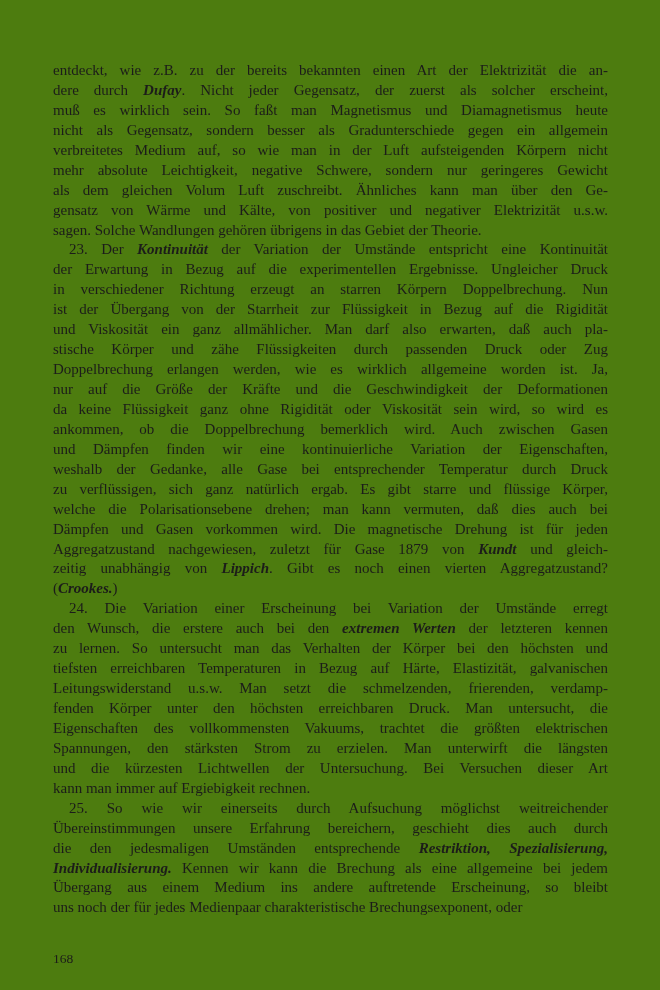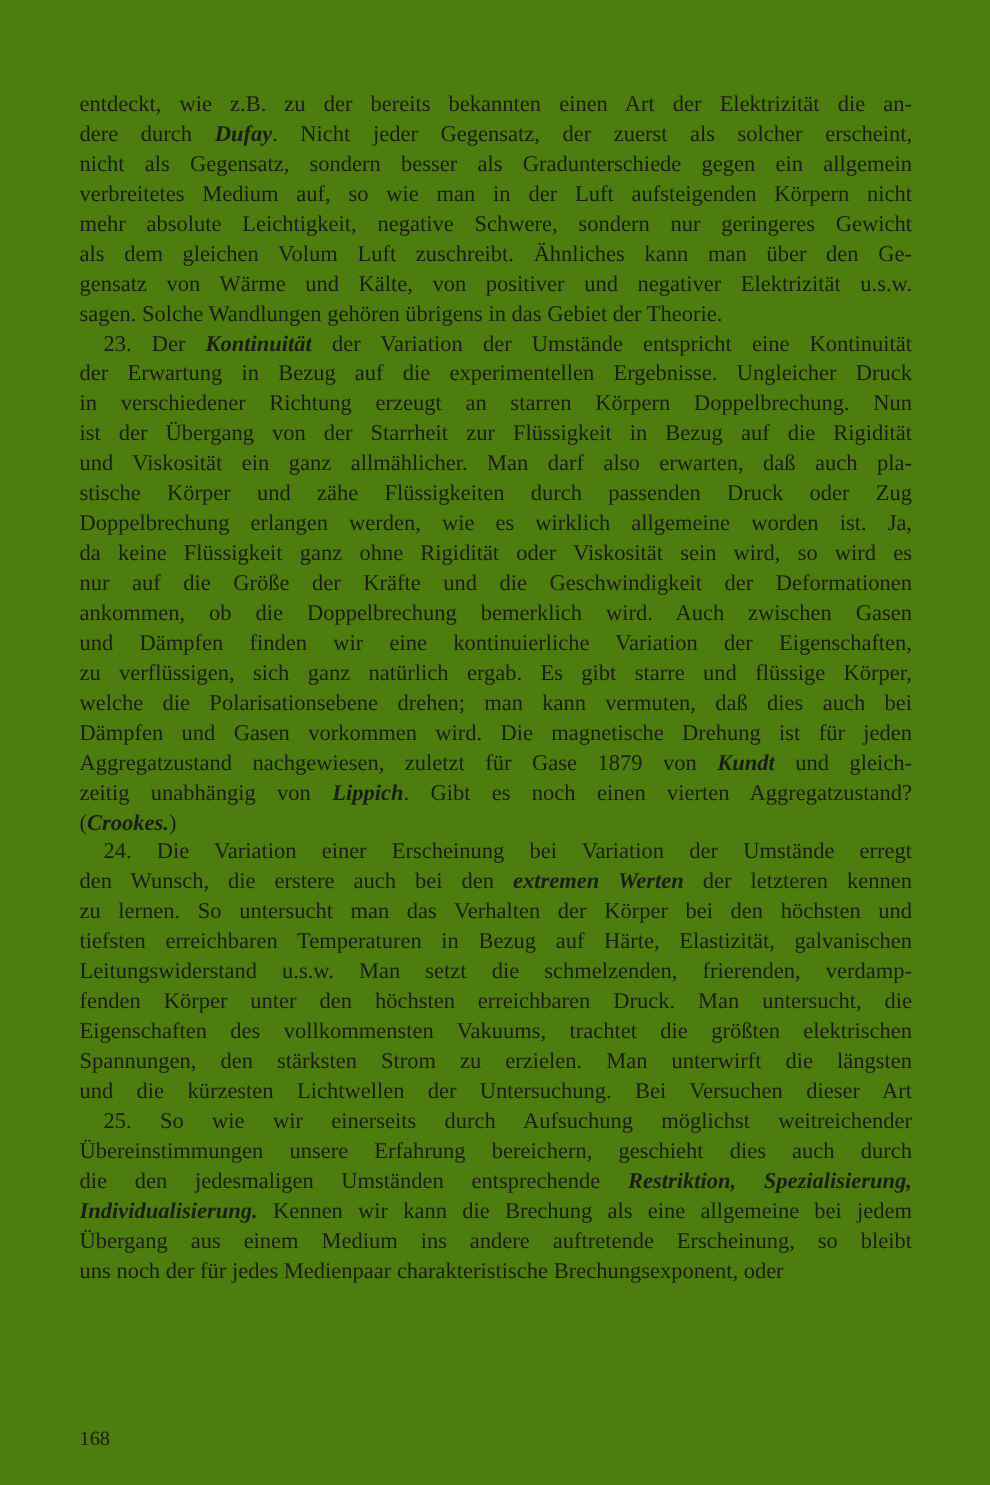--- a/index.html
+++ b/index.html
@@ -48,52 +48,55 @@
     color: #1c1c1a;
   }
 </style>
 </head>
 <body>
 
 <div class="book-page">
   <div class="text-block">
       <div class="text-line"><span>entdeckt, wie z.B. zu der bereits bekannten einen Art der Elektrizität die an-</span></div>
       <div class="text-line"><span>dere durch </span><i>Dufay</i><span>. Nicht jeder Gegensatz, der zuerst als solcher erscheint,</span></div>
+      <div class="text-line"><span>muß es wirklich sein. So faßt man Magnetismus und Diamagnetismus heute</span></div>
       <div class="text-line"><span>nicht als Gegensatz, sondern besser als Gradunterschiede gegen ein allgemein</span></div>
       <div class="text-line"><span>verbreitetes Medium auf, so wie man in der Luft aufsteigenden Körpern nicht</span></div>
       <div class="text-line"><span>mehr absolute Leichtigkeit, negative Schwere, sondern nur geringeres Gewicht</span></div>
       <div class="text-line"><span>als dem gleichen Volum Luft zuschreibt. Ähnliches kann man über den Ge-</span></div>
       <div class="text-line"><span>gensatz von Wärme und Kälte, von positiver und negativer Elektrizität u.s.w.</span></div>
       <div class="text-line para-end"><span>sagen. Solche Wandlungen gehören übrigens in das Gebiet der Theorie.</span></div>
       <div class="text-line indent"><span>23. Der </span><i>Kontinuität</i><span> der Variation der Umstände entspricht eine Kontinuität</span></div>
       <div class="text-line"><span>der Erwartung in Bezug auf die experimentellen Ergebnisse. Ungleicher Druck</span></div>
       <div class="text-line"><span>in verschiedener Richtung erzeugt an starren Körpern Doppelbrechung. Nun</span></div>
       <div class="text-line"><span>ist der Übergang von der Starrheit zur Flüssigkeit in Bezug auf die Rigidität</span></div>
       <div class="text-line"><span>und Viskosität ein ganz allmählicher. Man darf also erwarten, daß auch pla-</span></div>
       <div class="text-line"><span>stische Körper und zähe Flüssigkeiten durch passenden Druck oder Zug</span></div>
       <div class="text-line"><span>Doppelbrechung erlangen werden, wie es wirklich allgemeine worden ist. Ja,</span></div>
+      <div class="text-line"><span>nur auf die Größe der Kräfte und die Geschwindigkeit der Deformationen</span></div>
       <div class="text-line"><span>da keine Flüssigkeit ganz ohne Rigidität oder Viskosität sein wird, so wird es</span></div>
-      <div class="text-line"><span>nur auf die Größe der Kräfte und die Geschwindigkeit der Deformationen</span></div>
       <div class="text-line"><span>ankommen, ob die Doppelbrechung bemerklich wird. Auch zwischen Gasen</span></div>
       <div class="text-line"><span>und Dämpfen finden wir eine kontinuierliche Variation der Eigenschaften,</span></div>
+      <div class="text-line"><span>weshalb der Gedanke, alle Gase bei entsprechender Temperatur durch Druck</span></div>
       <div class="text-line"><span>zu verflüssigen, sich ganz natürlich ergab. Es gibt starre und flüssige Körper,</span></div>
       <div class="text-line"><span>welche die Polarisationsebene drehen; man kann vermuten, daß dies auch bei</span></div>
       <div class="text-line"><span>Dämpfen und Gasen vorkommen wird. Die magnetische Drehung ist für jeden</span></div>
       <div class="text-line"><span>Aggregatzustand nachgewiesen, zuletzt für Gase 1879 von </span><i>Kundt</i><span> und gleich-</span></div>
       <div class="text-line"><span>zeitig unabhängig von </span><i>Lippich</i><span>. Gibt es noch einen vierten Aggregatzustand?</span></div>
       <div class="text-line para-end"><span>(</span><i>Crookes.</i><span>)</span></div>
       <div class="text-line indent"><span>24. Die Variation einer Erscheinung bei Variation der Umstände erregt</span></div>
       <div class="text-line"><span>den Wunsch, die erstere auch bei den </span><i>extremen Werten</i><span> der letzteren kennen</span></div>
       <div class="text-line"><span>zu lernen. So untersucht man das Verhalten der Körper bei den höchsten und</span></div>
       <div class="text-line"><span>tiefsten erreichbaren Temperaturen in Bezug auf Härte, Elastizität, galvanischen</span></div>
       <div class="text-line"><span>Leitungswiderstand u.s.w. Man setzt die schmelzenden, frierenden, verdamp-</span></div>
       <div class="text-line"><span>fenden Körper unter den höchsten erreichbaren Druck. Man untersucht, die</span></div>
       <div class="text-line"><span>Eigenschaften des vollkommensten Vakuums, trachtet die größten elektrischen</span></div>
       <div class="text-line"><span>Spannungen, den stärksten Strom zu erzielen. Man unterwirft die längsten</span></div>
       <div class="text-line"><span>und die kürzesten Lichtwellen der Untersuchung. Bei Versuchen dieser Art</span></div>
+      <div class="text-line para-end"><span>kann man immer auf Ergiebigkeit rechnen.</span></div>
       <div class="text-line indent"><span>25. So wie wir einerseits durch Aufsuchung möglichst weitreichender</span></div>
       <div class="text-line"><span>Übereinstimmungen unsere Erfahrung bereichern, geschieht dies auch durch</span></div>
       <div class="text-line"><span>die den jedesmaligen Umständen entsprechende </span><i>Restriktion, Spezialisierung,</i></div>
       <div class="text-line"><i>Individualisierung.</i><span> Kennen wir kann die Brechung als eine allgemeine bei jedem</span></div>
       <div class="text-line"><span>Übergang aus einem Medium ins andere auftretende Erscheinung, so bleibt</span></div>
       <div class="text-line para-end"><span>uns noch der für jedes Medienpaar charakteristische Brechungsexponent, oder</span></div>
     </div>
   <div class="page-number">168</div>
 </div>
 

